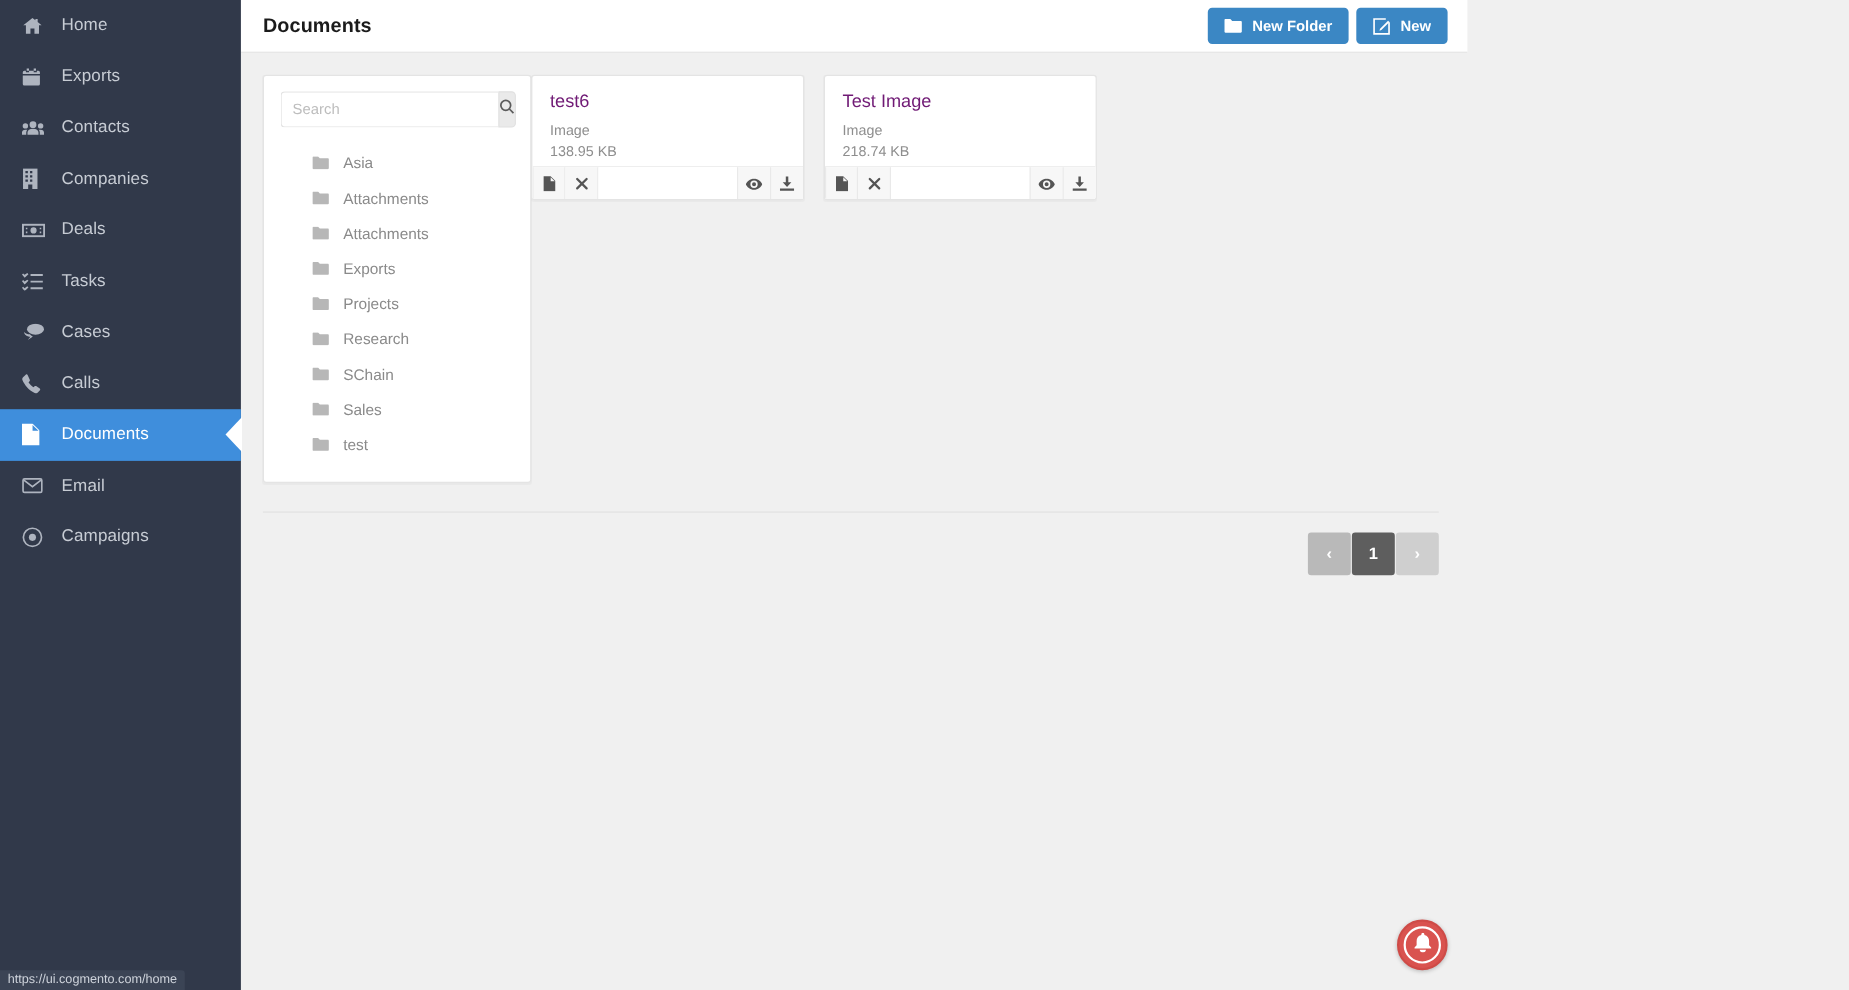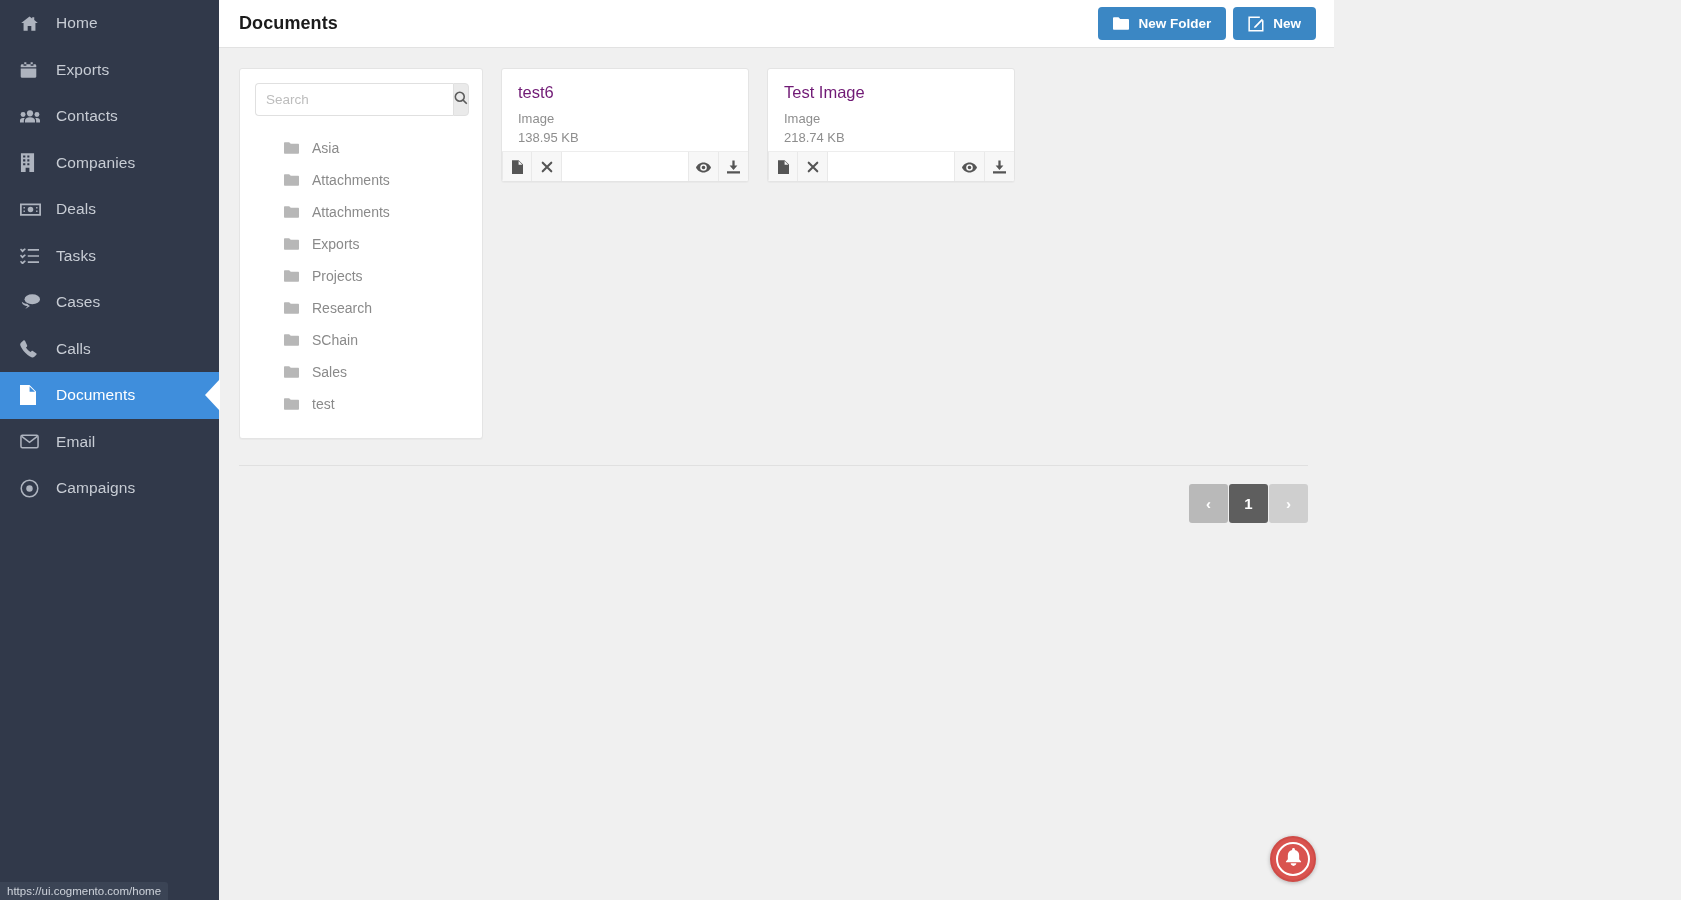--- a/index.html
+++ b/index.html
@@ -102,21 +102,21 @@
     gap: 9px;
     cursor: pointer;
   }
   .btn-primary svg { display:block; }
 
   .content {
     flex: 1 1 auto;
     position: relative;
     padding: 20px 0 0 20px;
   }
-  .row-top { display: flex; align-items: flex-start; gap: 18px; }
+  .row-top { display: flex; align-items: flex-start; }
 
   
   .tree-panel {
     width: 244px;
     flex: 0 0 244px;
     background: #fff;
     border: 1px solid #e4e4e4;
     border-radius: 3px;
     padding: 14px 14px 18px 14px;
     box-shadow: 0 1px 1px rgba(0,0,0,.03);

